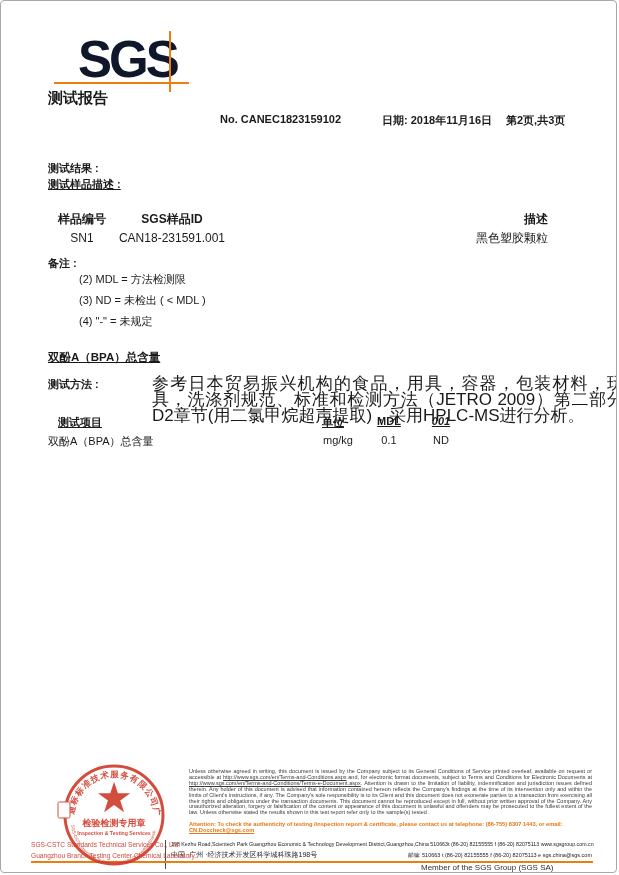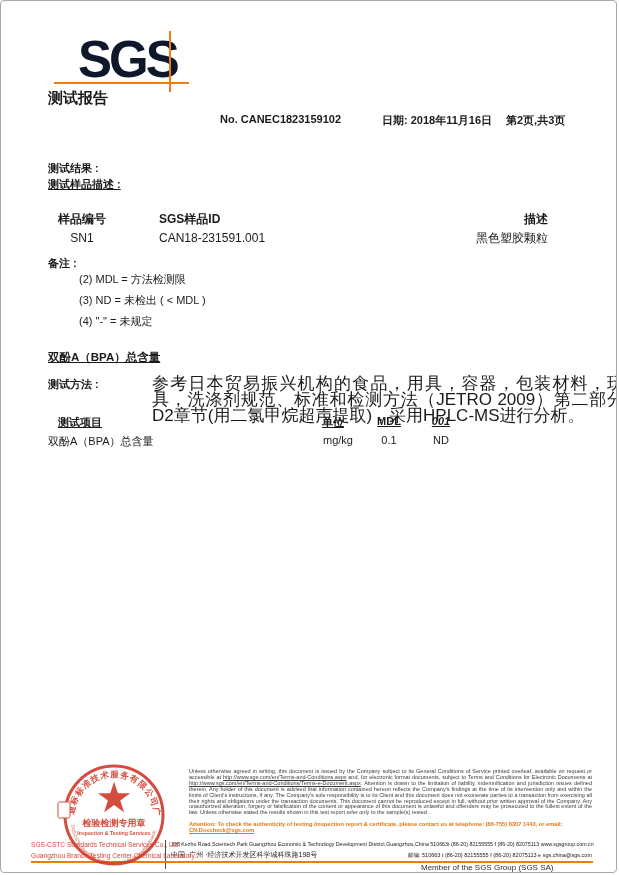--- a/index.html
+++ b/index.html
@@ -22,21 +22,21 @@
   .report-page{left:505px;top:112px;font-size:11px;font-weight:bold;}
 
   .results-label{left:47px;top:160px;font-size:11px;font-weight:bold;}
   .sample-heading{left:47px;top:176px;font-size:11px;font-weight:bold;text-decoration:underline;}
 
   
   .sample-table{left:47px;top:209px;width:500px;font-size:12px;}
   .sample-row{display:flex;line-height:19px;}
   .sample-row.hdr{font-weight:bold;}
   .sc1{width:68px;text-align:center;}
-  .sc2{width:112px;text-align:left;margin-left:43px;}
+  .sc2{width:112px;text-align:center;}
   .sc3{flex:1;text-align:right;}
 
   
   .notes-label{left:47px;top:255px;font-size:11px;font-weight:bold;}
   .notes-list{left:78px;top:268px;font-size:11px;line-height:21px;}
 
   
   .bpa-heading{left:47px;top:349px;font-size:11.5px;font-weight:bold;text-decoration:underline;}
   .method-label{left:47px;top:376px;font-size:11px;font-weight:bold;}
   .method-text{left:107px;top:375px;width:472px;font-size:17px;line-height:16px;text-align:justify;margin-left:44px;}

